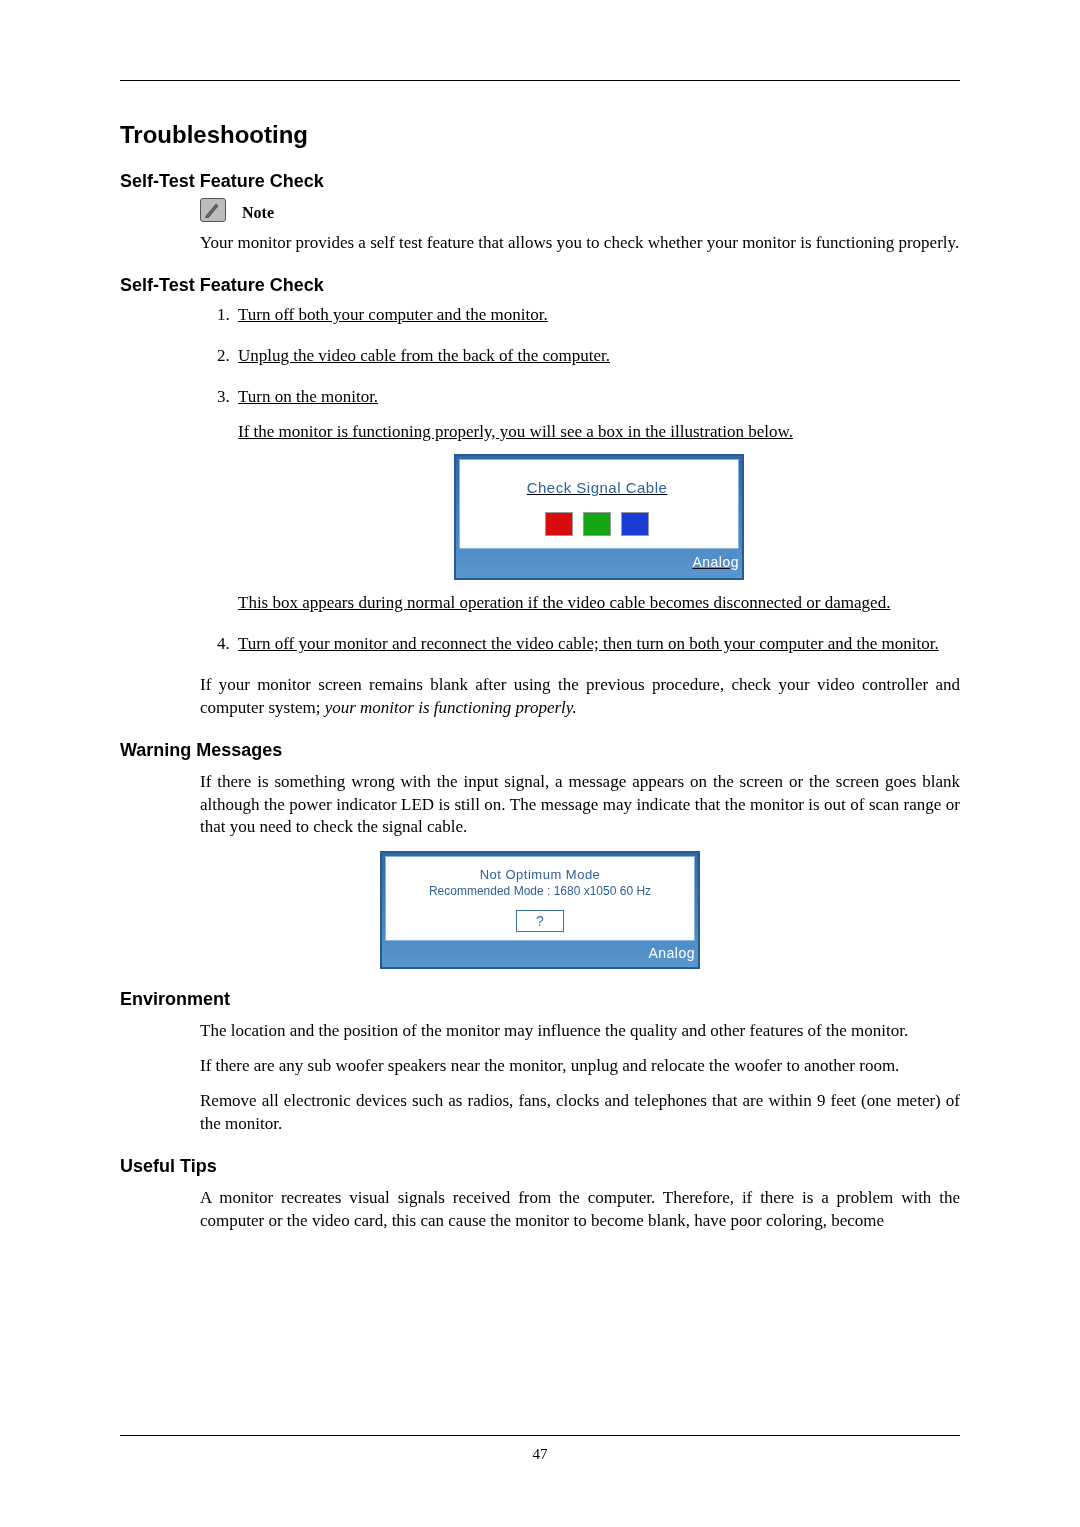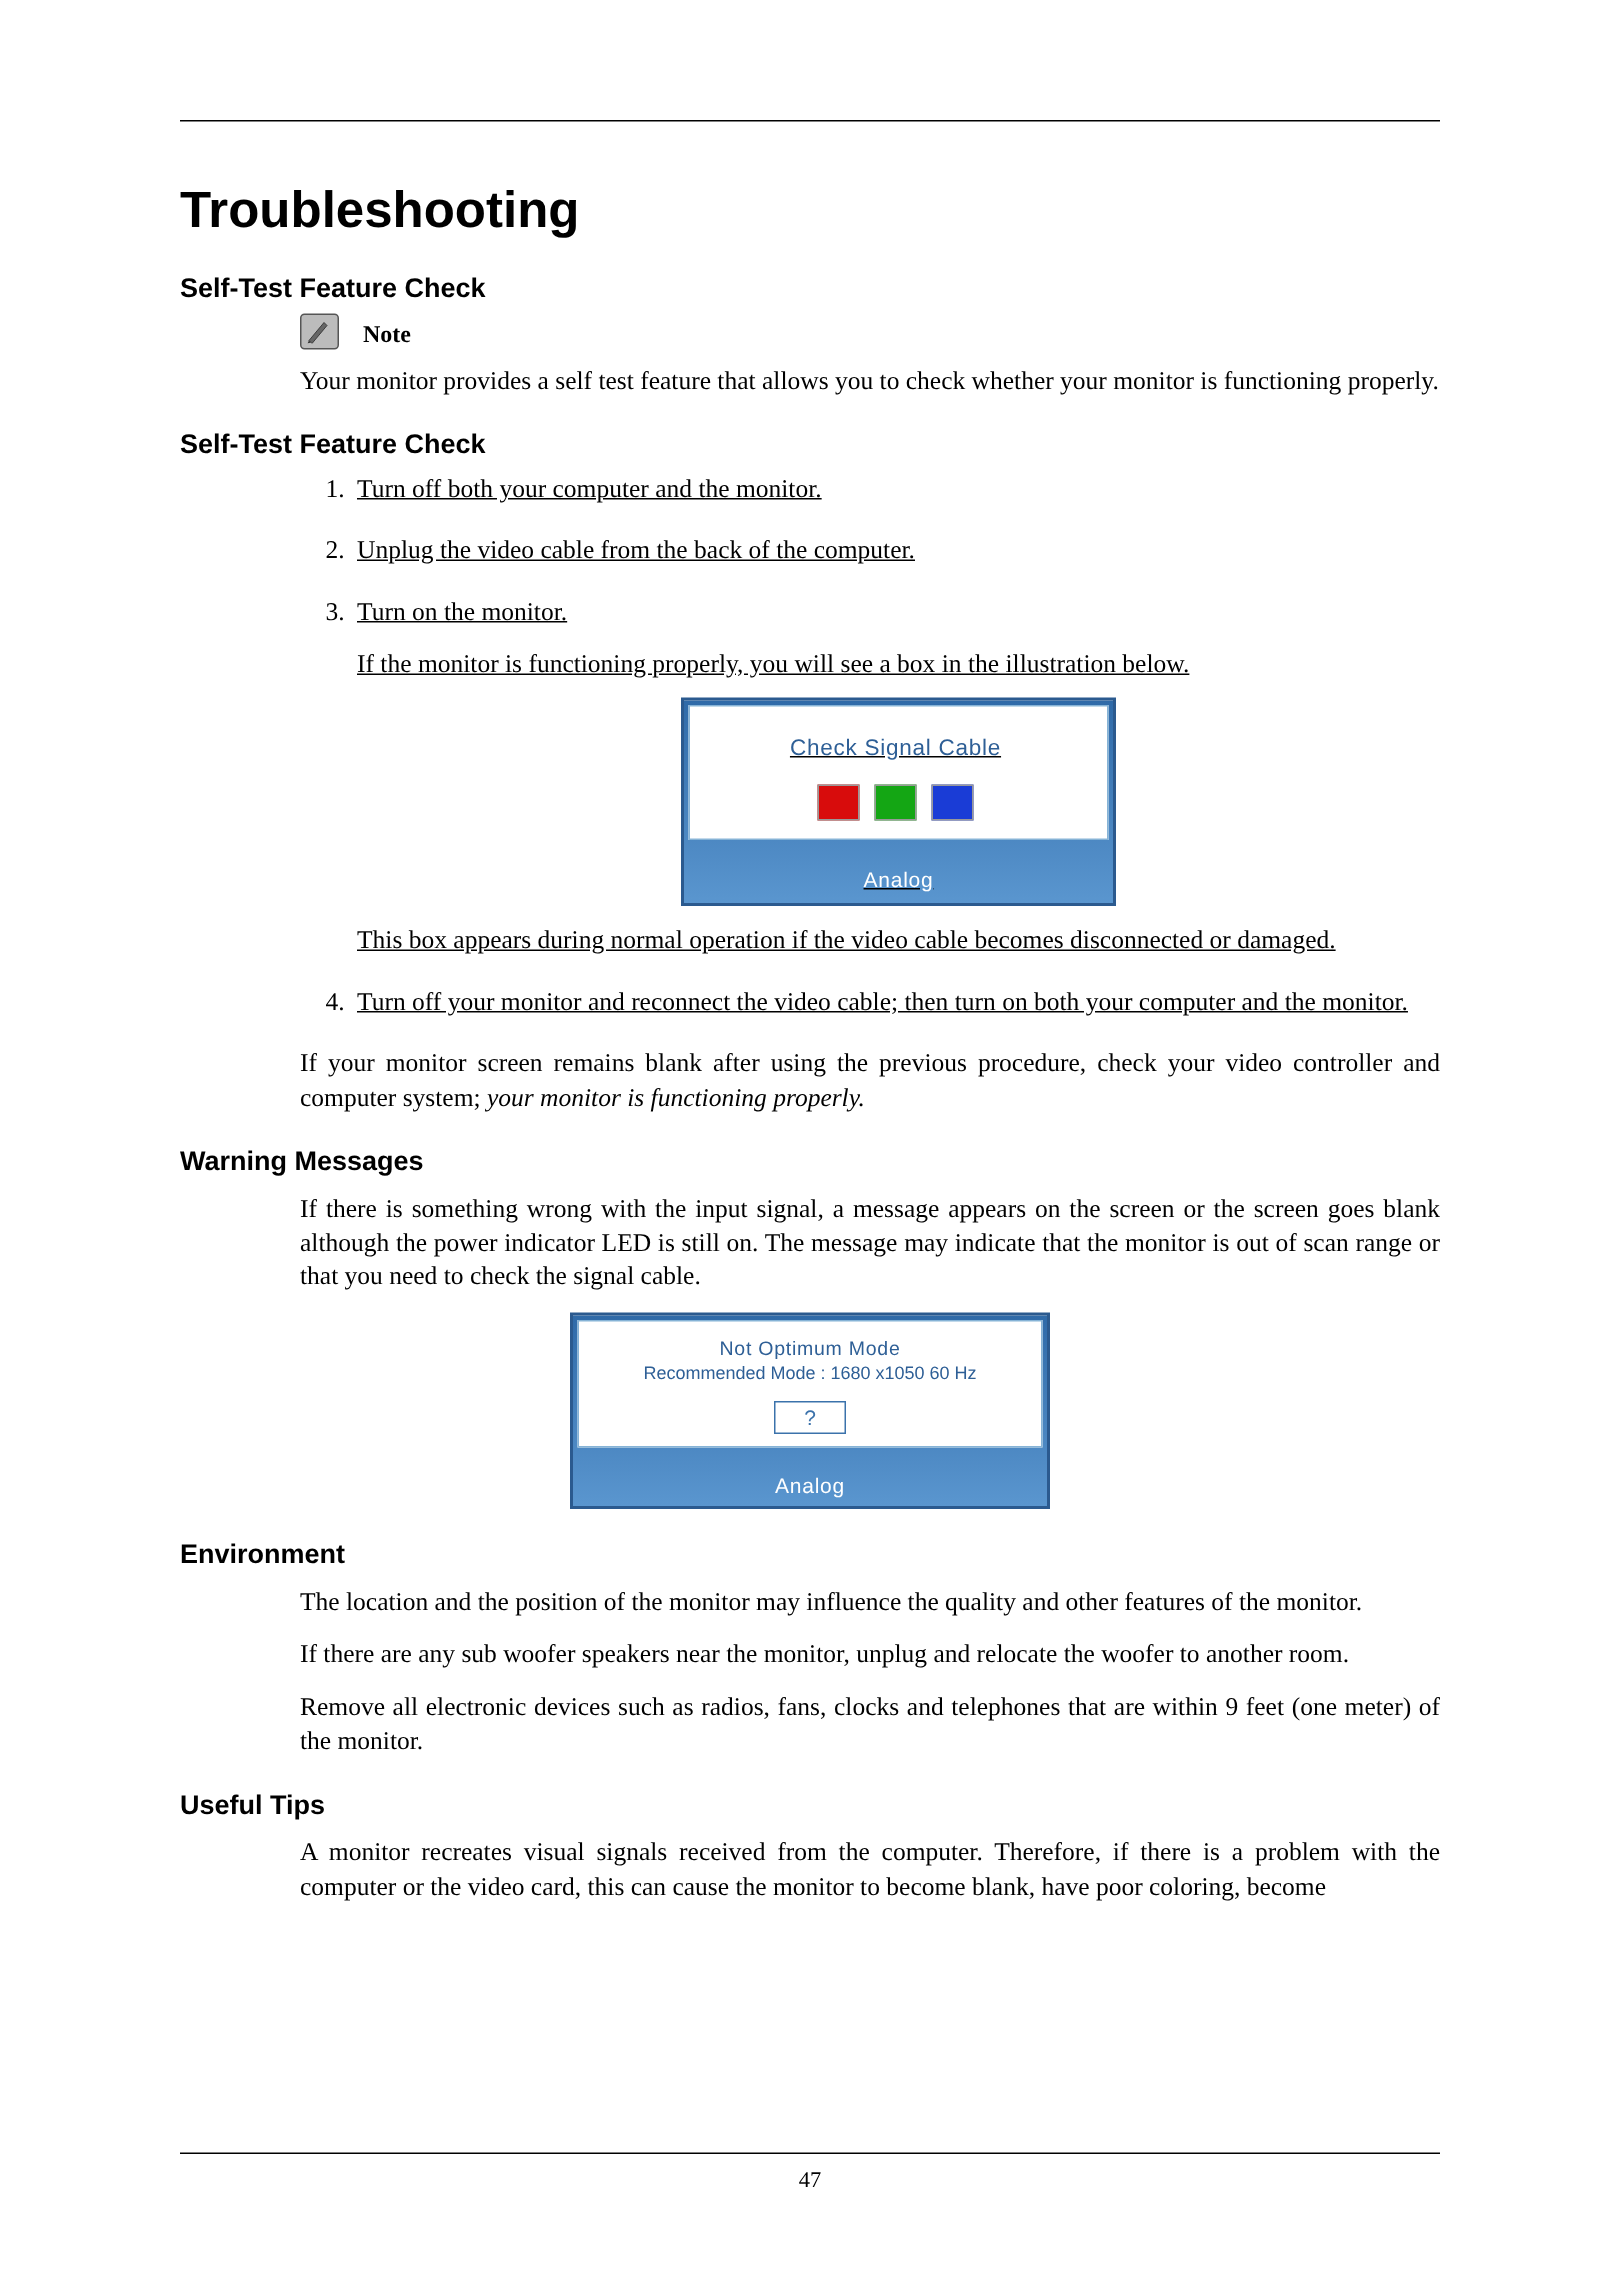--- a/index.html
+++ b/index.html
@@ -21,21 +21,21 @@
     border-top: 1.5px solid #000;
     margin: 0 0 40px 0;
   }
   .hr-bot {
     border: none;
     border-top: 1.5px solid #000;
     margin: 18px 0 10px 0;
   }
   h1.title {
     font-family: Arial, Helvetica, sans-serif;
-    font-size: 34px;
+    font-size: 24px;
     font-weight: bold;
     margin: 0 0 22px 0;
   }
   h2.section {
     font-family: Arial, Helvetica, sans-serif;
     font-size: 18px;
     font-weight: bold;
     margin: 20px 0 6px 0;
   }
   .note-row {
@@ -112,24 +112,24 @@
   }
   .swatch {
     width: 26px;
     height: 22px;
     border: 1px solid #999;
   }
   .sw-red { background:#d80c0c; }
   .sw-green { background:#14a614; }
   .sw-blue { background:#1a3cd6; }
   .dialog-footer {
-    text-align: center;
+    text-align: right;
     color: #fff;
     font-size: 14px;
-    padding: 17px 0 3px 0;
+    padding: 4px 0 3px 0;
     letter-spacing: 0.5px;
   }
   .dialog2 {
     width: 320px;
   }
   .dialog2 .dialog-inner { padding: 10px 6px 8px 6px; }
   .dialog2 .dialog-text { font-size: 13px; margin-bottom: 2px; }
   .dialog2 .sub-text { color:#2e5f96; font-size:12px; margin-bottom: 12px;}
   .qmark-box {
     display: inline-block;

